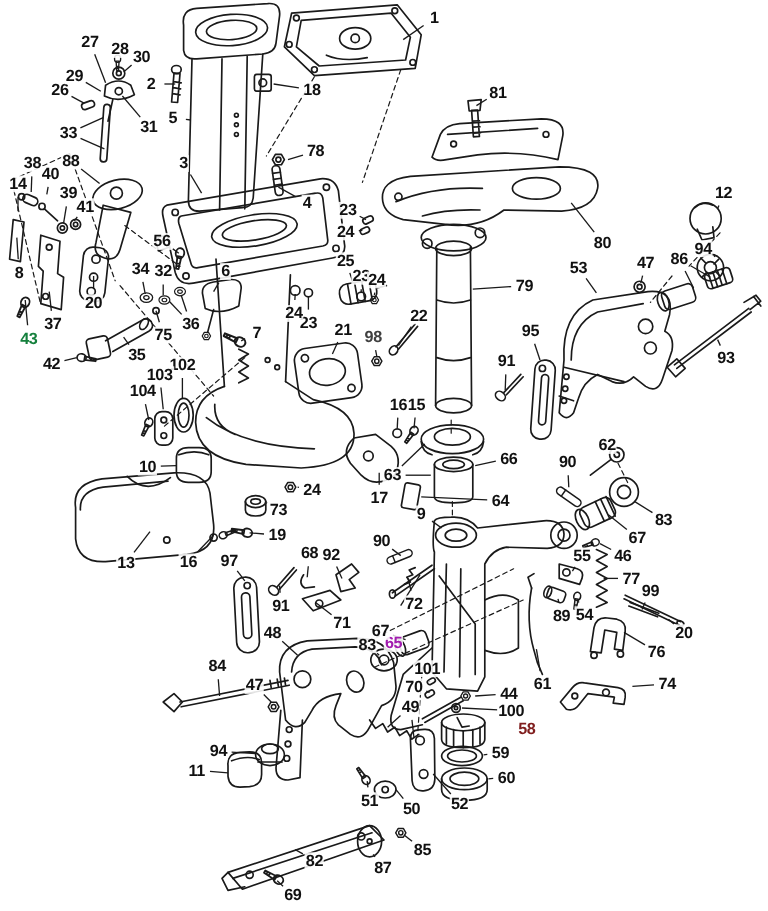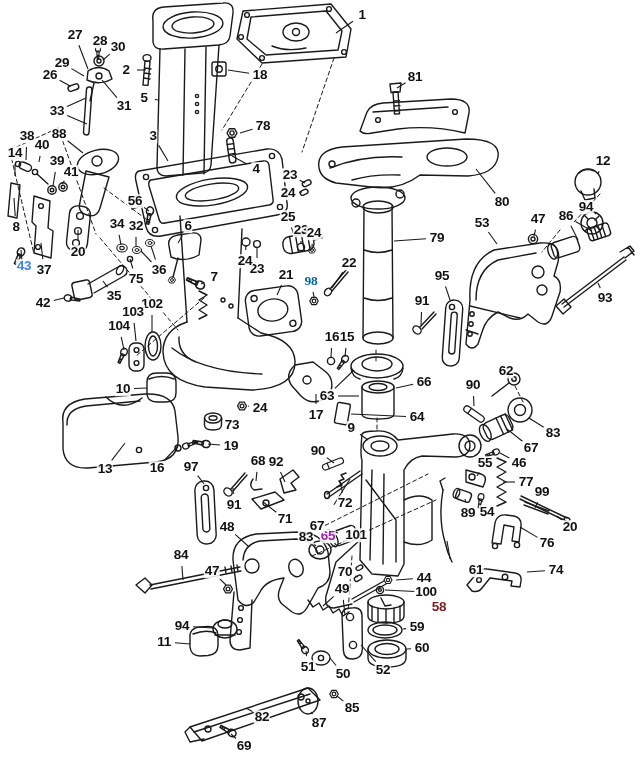--- a/index.html
+++ b/index.html
@@ -739,39 +739,39 @@
       <div class="callout" style="left: 57px; top: 111px; color: rgb(17, 17, 17);">33</div>
       <div class="callout" style="left: 117px; top: 224px; color: rgb(17, 17, 17);">34</div>
       <div class="callout" style="left: 114px; top: 296px; color: rgb(17, 17, 17);">35</div>
       <div class="callout" style="left: 159px; top: 270px; color: rgb(17, 17, 17);">36</div>
       <div class="callout" style="left: 44px; top: 270px; color: rgb(17, 17, 17);">37</div>
       <div class="callout" style="left: 27px; top: 136px; color: rgb(17, 17, 17);">38</div>
       <div class="callout" style="left: 57px; top: 161px; color: rgb(17, 17, 17);">39</div>
       <div class="callout" style="left: 42px; top: 145px; color: rgb(17, 17, 17);">40</div>
       <div class="callout" style="left: 71px; top: 172px; color: rgb(17, 17, 17);">41</div>
       <div class="callout" style="left: 43px; top: 303px; color: rgb(17, 17, 17);">42</div>
-      <div class="callout" style="left: 24px; top: 266px; color: #3b82f6;">43</div>
+      <div class="callout" style="left: 24px; top: 282px; color: #15803d;">43</div>
       <div class="callout" style="left: 424px; top: 578px; color: rgb(17, 17, 17);">44</div>
       <div class="callout" style="left: 78px; top: 252px; color: rgb(17, 17, 17);">20</div>
       <div class="callout" style="left: 519px; top: 463px; color: rgb(17, 17, 17);">46</div>
       <div class="callout" style="left: 538px; top: 219px; color: rgb(17, 17, 17);">47</div>
       <div class="callout" style="left: 212px; top: 571px; color: rgb(17, 17, 17);">47</div>
       <div class="callout" style="left: 227px; top: 527px; color: rgb(17, 17, 17);">48</div>
       <div class="callout" style="left: 342px; top: 589px; color: rgb(17, 17, 17);">49</div>
       <div class="callout" style="left: 343px; top: 674px; color: rgb(17, 17, 17);">50</div>
       <div class="callout" style="left: 308px; top: 667px; color: rgb(17, 17, 17);">51</div>
       <div class="callout" style="left: 383px; top: 670px; color: rgb(17, 17, 17);">52</div>
       <div class="callout" style="left: 482px; top: 223px; color: rgb(17, 17, 17);">53</div>
       <div class="callout" style="left: 487px; top: 512px; color: rgb(17, 17, 17);">54</div>
       <div class="callout" style="left: 485px; top: 463px; color: rgb(17, 17, 17);">55</div>
       <div class="callout" style="left: 135px; top: 201px; color: rgb(17, 17, 17);">56</div>
       <div class="callout" style="left: 439px; top: 607px; color: #7f1d1d;">58</div>
       <div class="callout" style="left: 417px; top: 627px; color: rgb(17, 17, 17);">59</div>
       <div class="callout" style="left: 422px; top: 648px; color: rgb(17, 17, 17);">60</div>
-      <div class="callout" style="left: 452px; top: 570px; color: rgb(17, 17, 17); margin-left: 24px;">61</div>
+      <div class="callout" style="left: 452px; top: 570px; color: rgb(17, 17, 17);">61</div>
       <div class="callout" style="left: 506px; top: 371px; color: rgb(17, 17, 17);">62</div>
       <div class="callout" style="left: 327px; top: 396px; color: rgb(17, 17, 17);">63</div>
       <div class="callout" style="left: 417px; top: 417px; color: rgb(17, 17, 17);">64</div>
       <div class="callout" style="left: 328px; top: 536px; color: #a21caf;">65</div>
       <div class="callout" style="left: 424px; top: 382px; color: rgb(17, 17, 17);">66</div>
       <div class="callout" style="left: 531px; top: 448px; color: rgb(17, 17, 17);">67</div>
       <div class="callout" style="left: 317px; top: 526px; color: rgb(17, 17, 17);">67</div>
       <div class="callout" style="left: 258px; top: 461px; color: rgb(17, 17, 17);">68</div>
       <div class="callout" style="left: 244px; top: 746px; color: rgb(17, 17, 17);">69</div>
       <div class="callout" style="left: 345px; top: 572px; color: rgb(17, 17, 17);">70</div>
@@ -798,21 +798,21 @@
       <div class="callout" style="left: 473px; top: 385px; color: rgb(17, 17, 17);">90</div>
       <div class="callout" style="left: 318px; top: 451px; color: rgb(17, 17, 17);">90</div>
       <div class="callout" style="left: 422px; top: 301px; color: rgb(17, 17, 17);">91</div>
       <div class="callout" style="left: 234px; top: 505px; color: rgb(17, 17, 17);">91</div>
       <div class="callout" style="left: 276px; top: 462px; color: rgb(17, 17, 17);">92</div>
       <div class="callout" style="left: 605px; top: 298px; color: rgb(17, 17, 17);">93</div>
       <div class="callout" style="left: 586px; top: 207px; color: rgb(17, 17, 17);">94</div>
       <div class="callout" style="left: 182px; top: 626px; color: rgb(17, 17, 17);">94</div>
       <div class="callout" style="left: 442px; top: 276px; color: rgb(17, 17, 17);">95</div>
       <div class="callout" style="left: 191px; top: 467px; color: rgb(17, 17, 17);">97</div>
-      <div class="callout" style="left: 311px; top: 281px; color: #0369a1; font-family: Liberation Serif, serif;">98</div>
+      <div class="callout" style="left: 311px; top: 281px; color: #404040;">98</div>
       <div class="callout" style="left: 542px; top: 492px; color: rgb(17, 17, 17);">99</div>
       <div class="callout" style="left: 426px; top: 592px; color: rgb(17, 17, 17);">100</div>
-      <div class="callout" style="left: 356px; top: 535px; color: rgb(17, 17, 17);">101</div>
+      <div class="callout" style="left: 356px; top: 557px; color: rgb(17, 17, 17);">101</div>
       <div class="callout" style="left: 152px; top: 304px; color: rgb(17, 17, 17);">102</div>
       <div class="callout" style="left: 133px; top: 312px; color: rgb(17, 17, 17);">103</div>
       <div class="callout" style="left: 119px; top: 326px; color: rgb(17, 17, 17);">104</div>
     </div>
 </div>
 
 </body></html>

